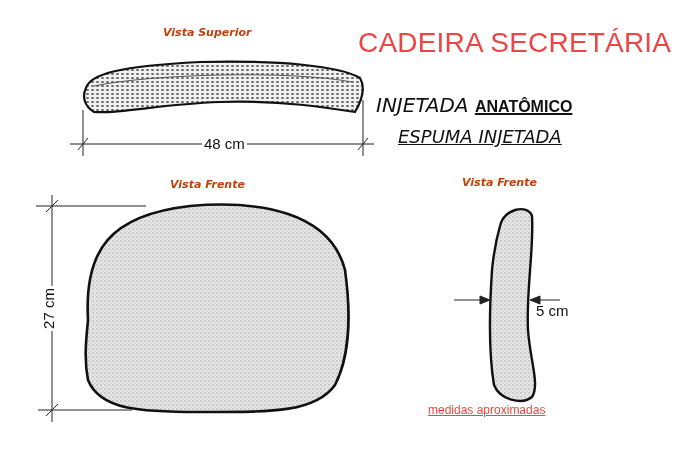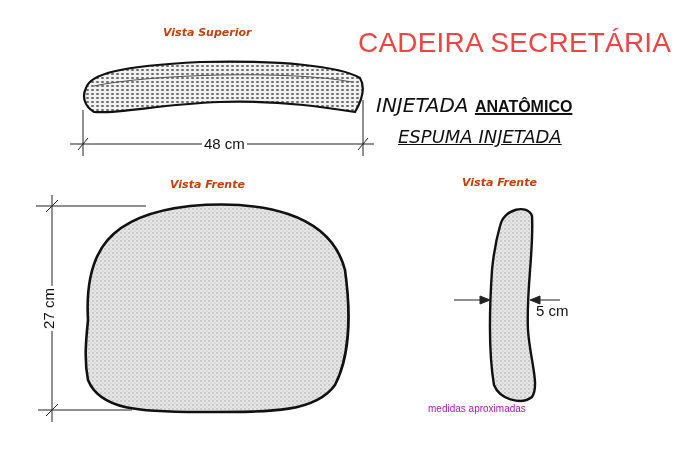--- a/index.html
+++ b/index.html
@@ -7,21 +7,21 @@
          font-family: "Liberation Sans", sans-serif; }
   .abs { position: absolute; }
   .view-label { color: #c2410c; font-style: italic; font-weight: bold;
                 font-family: "DejaVu Sans", sans-serif; font-size: 11px; white-space: nowrap; }
   .title { font-family: "Liberation Sans", sans-serif; font-size: 28px; color: #ef4444;
            white-space: nowrap; letter-spacing: 0.2px; }
   .handwrite { font-family: "DejaVu Sans", sans-serif; font-style: italic; color: #111;
                white-space: nowrap; }
   .dim { font-family: "Liberation Sans", sans-serif; font-size: 15px; color: #111;
          background: #fff; padding: 0 2px; white-space: nowrap; }
-  .note { font-family: "Liberation Sans", sans-serif; font-size: 10px; color: #a21caf; white-space: nowrap; }
+  .note { font-family: "Liberation Sans", sans-serif; font-size: 12px; color: #ef4444; white-space: nowrap; text-decoration: underline; }
   svg { position: absolute; left: 0; top: 0; }
 </style>
 </head>
 <body>
 
 <svg width="682" height="449" viewBox="0 0 682 449">
   <defs>
     <pattern id="foam" width="4" height="4" patternUnits="userSpaceOnUse">
       <rect width="4" height="4" fill="#e6e6e6"></rect>
       <circle cx="1" cy="1" r="0.7" fill="#9a9a9a"></circle>

